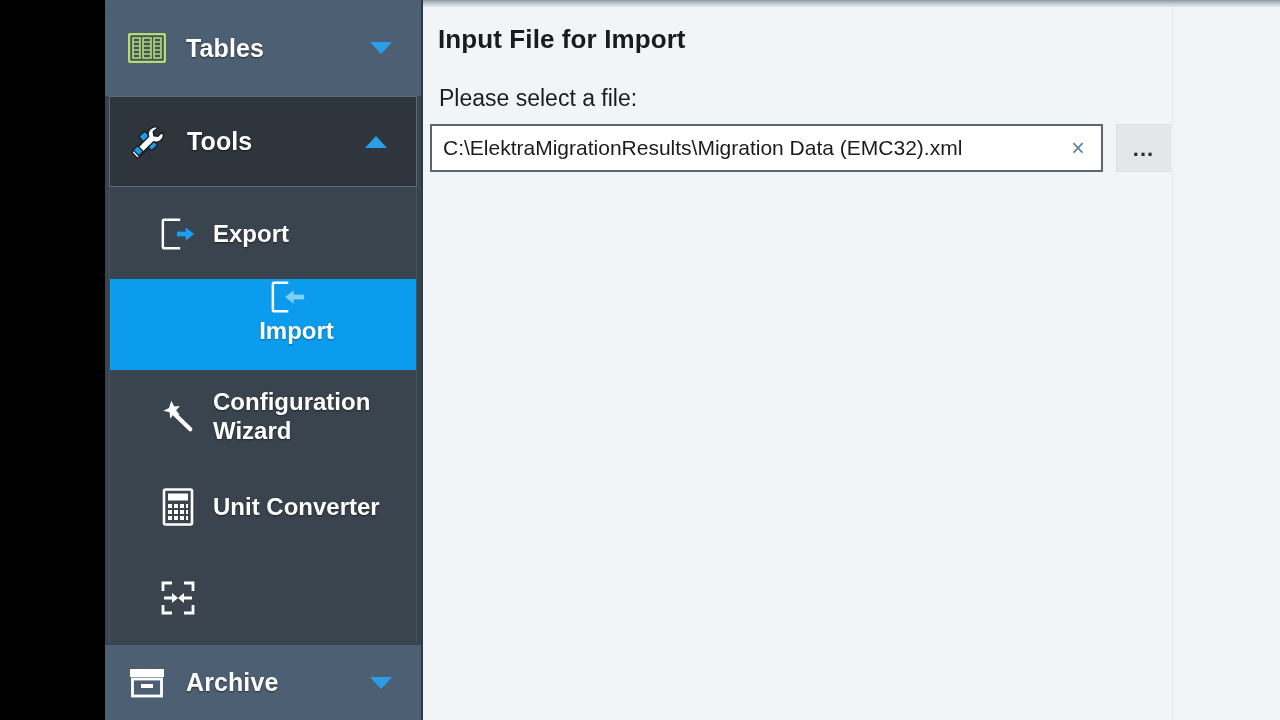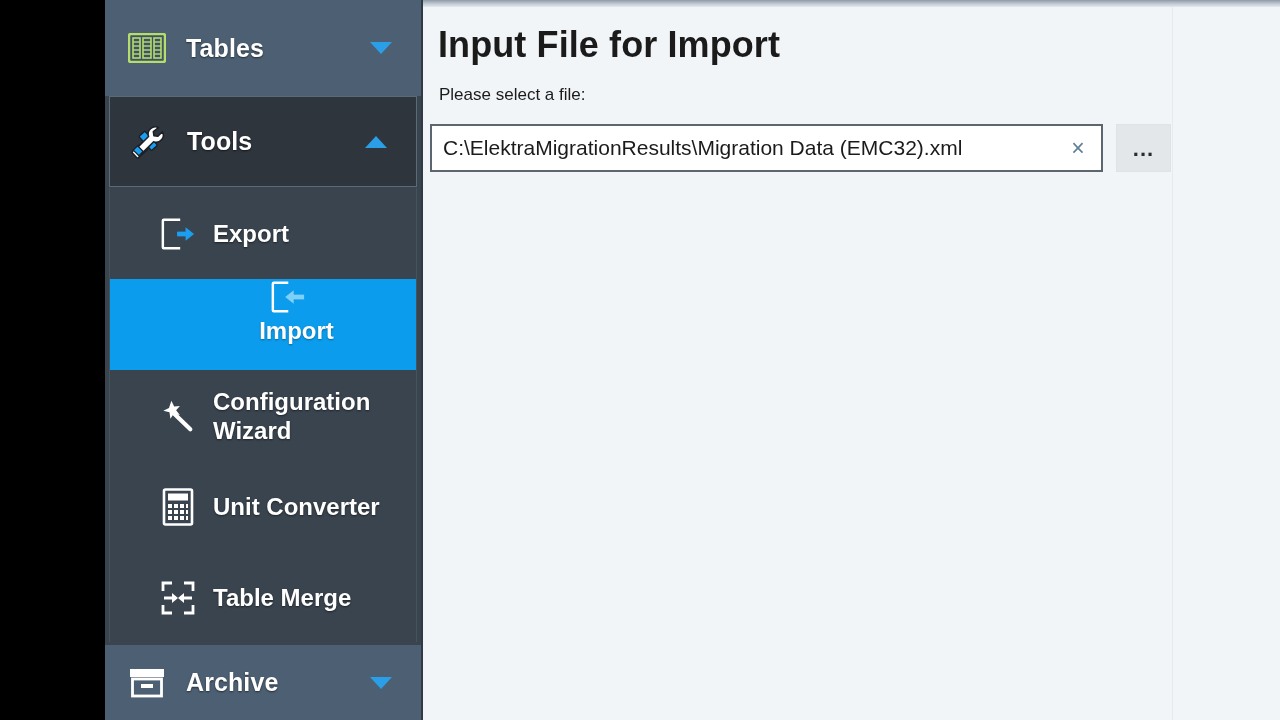--- a/index.html
+++ b/index.html
@@ -149,29 +149,29 @@
   }
   .content-right-rule {
     position: absolute;
     left: 751px; top: 7px; width: 1px; height: 713px;
     background: #e6ebf0;
   }
 
   .page-title {
     position: absolute;
     left: 17px; top: 24px;
-    font-size: 36px;
+    font-size: 26px;
     font-weight: bold;
     color: #1b1b1b;
     letter-spacing: .1px;
   }
   .field-label {
     position: absolute;
     left: 18px; top: 85px;
-    font-size: 17px;
+    font-size: 23px;
     color: #1b1b1b;
   }
 
   .file-field {
     position: absolute;
     left: 9px; top: 124px;
     width: 673px; height: 48px;
     background: #ffffff;
     border: 2px solid #5b6670;
     box-sizing: border-box;
@@ -334,21 +334,20 @@
                   <path d="M24 2 H33 V10"></path>
                 <path d="M12 32 H3 V24"></path>
                   <path d="M24 32 H33 V24"></path>
               </g>
               <path d="M4 17 H15" stroke="#ffffff" stroke-width="3"></path>
               <path d="M12 12 L18 17 L12 22 Z" fill="#ffffff"></path>
               <path d="M32 17 H21" stroke="#ffffff" stroke-width="3"></path>
               <path d="M24 12 L18 17 L24 22 Z" fill="#ffffff"></path>
             </svg>
           </span>
-          <span class="item-label">Table Merge</span>
         </div>
 
       </div>
     </div>
 
     <div class="nav-group-header collapsed-bottom">
       <span class="group-icon">
         <svg width="38" height="34" viewBox="0 0 38 34" aria-hidden="true">
           <rect x="2" y="3" width="34" height="8" fill="#ffffff"></rect>
           <rect x="4.5" y="13" width="29" height="17" fill="none" stroke="#ffffff" stroke-width="2.8"></rect>

